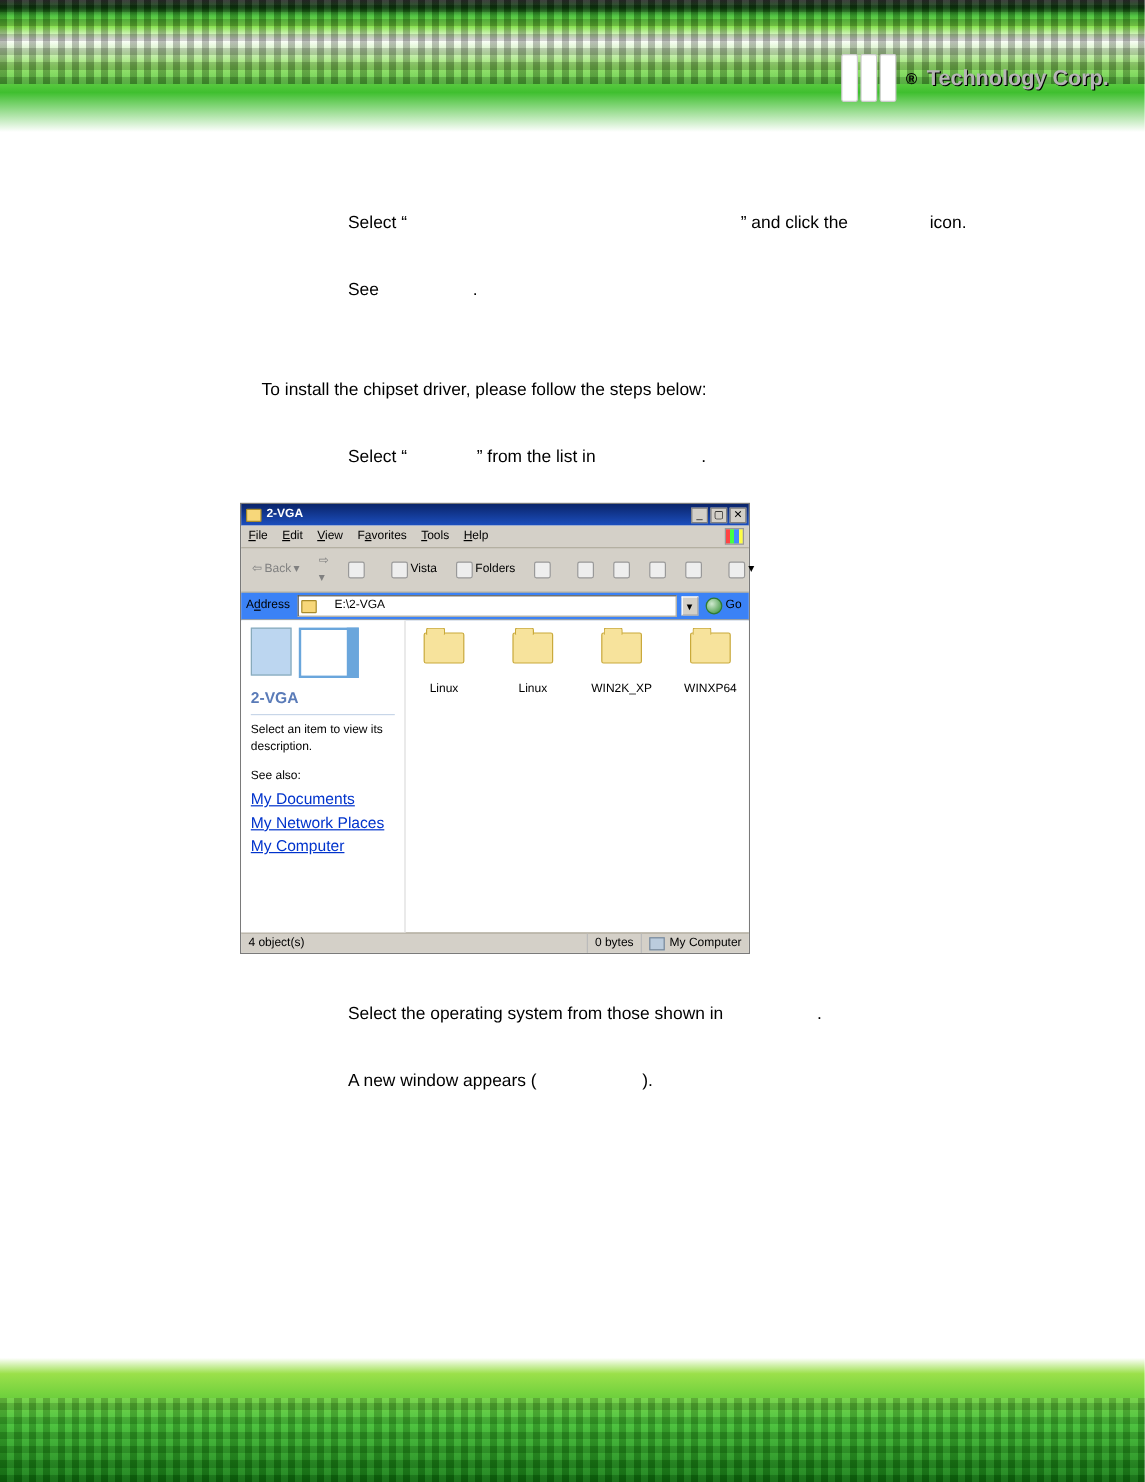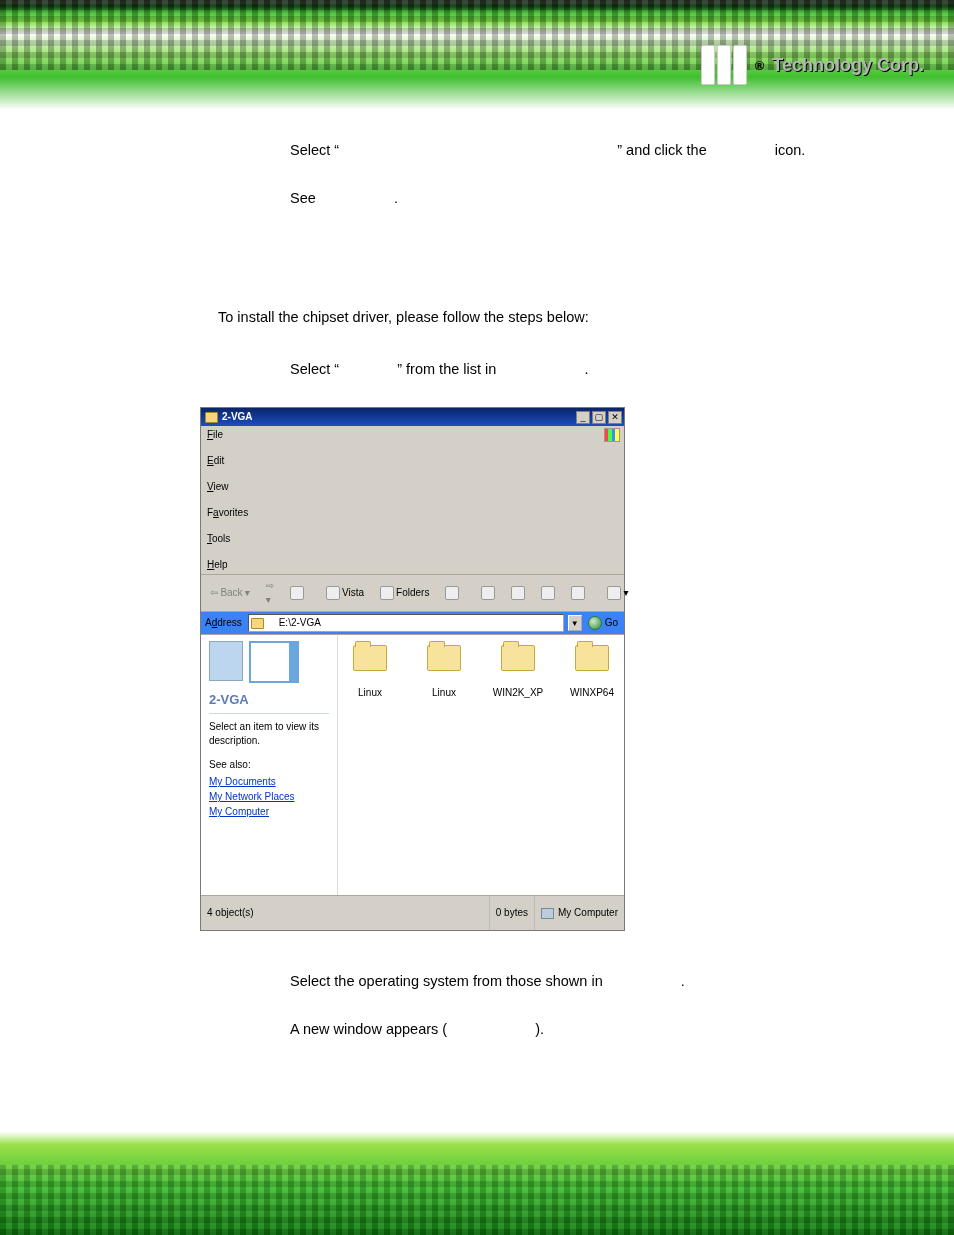--- a/index.html
+++ b/index.html
@@ -55,22 +55,22 @@
 
   
   .content {
     position: absolute;
     top: 120px; left: 0; right: 0; bottom: 110px;
     padding: 20px 60px 0 200px;
     font-size: 14.5px;
     line-height: 1.4;
   }
   .para { margin-bottom: 28px; }
-  .indent1 { padding-left: 90px; }
-  .intro  { padding-left: 18px; margin-bottom: 32px; margin-top: 36px; }
+  .indent1 { padding-left: 90px; margin-top: 36px; }
+  .intro  { padding-left: 18px; margin-bottom: 32px; }
 
   
   .oswin {
     width: 425px;
     margin-left: 0;
     border: 1px solid #7a7a7a;
     background: #fff;
     font-size: 10px;
     margin-bottom: 40px;
   }
@@ -85,21 +85,20 @@
     width: 13px; height: 11px; background: #f7d77a; border:1px solid #a88a2a; border-radius:1px;
   }
   .wbtns { display:flex; gap:2px; }
   .wbtn {
     width:14px; height:13px; background:#d4d0c8; border:1px solid #808080;
     display:flex; align-items:center; justify-content:center; font-size:9px; color:#000;
   }
   .menubar {
     display:flex; gap:12px; padding:2px 6px; background:#d4d0c8; border-bottom:1px solid #aca899;
     position: relative;
-    flex-direction: column;
   }
   .menubar span u { text-decoration: underline; }
   .winflag {
     position:absolute; right:4px; top:2px; width:16px; height:14px;
     background: linear-gradient(90deg,#f44 0 25%, #4f4 25% 50%, #48f 50% 75%, #ff4 75%);
     border:1px solid #999;
   }
   .toolbar {
     display:flex; align-items:center; gap:6px; padding:2px 4px; background:#d4d0c8;
     border-bottom:1px solid #aca899;
@@ -123,34 +122,34 @@
   .tile { width:34px; height:40px; background:#bcd6f0; border:1px solid #8ab; }
   .tile2 {
     width: 50px; height: 42px; position: relative; margin-left: 2px;
     border: 2px solid #6aa6dc; background:#fff;
   }
   .tile2:after { content:""; position:absolute; right:-2px; top:-2px; bottom:-2px; width:10px; background:#6aa6dc; }
   .pname { font-weight:bold; color:#5a7bb8; font-size:13px; margin:8px 0 4px; }
   .hr { height:1px; background:#c8d6e8; margin-bottom:6px; }
   .desc { color:#000; font-size:10px; margin-bottom:10px; }
   .seealso { color:#000; font-size:10px; margin-bottom:2px; }
-  .lnk { color:#0033cc; text-decoration:underline; font-size:10px; display:block; line-height:1.5; }
+  .lnk { color:#0033cc; text-decoration:underline; font-size:13px; display:block; line-height:1.5; }
 
   .rightpane { flex:1; padding:10px 6px; }
   .icons { display:flex; gap:22px; }
   .fcell { display:flex; flex-direction:column; align-items:center; width:52px; gap:15px; }
   .foldericon {
     width:34px; height:26px; background:#f7e39c; border:1px solid #c9a93b; border-radius:2px; position:relative;
   }
   .foldericon:before { content:""; position:absolute; top:-5px; left:1px; width:14px; height:5px; background:#f7e39c; border:1px solid #c9a93b; border-bottom:none; border-radius:2px 2px 0 0; }
   .fcap { font-size:10px; text-align:center; white-space:nowrap; }
 
   .statusbar {
     display:flex; justify-content:space-between; align-items:center; background:#d4d0c8; border-top:1px solid #aca899;
-    font-size:10px; height:35px;
+    font-size:10px; height:17px;
   }
   .statusbar > div { padding:0 6px; border-left:1px solid #bbb; height:100%; display:flex; align-items:center; gap:4px; }
   .statusbar > div:first-child { border-left:none; flex:1; }
   .compico { width:13px; height:11px; background:#bcd; border:1px solid #789; }
 
   
   .footer-band {
     position:absolute; left:0; right:0; bottom:0; height:110px;
     background: linear-gradient(180deg, #fff 0%, #fff 6%, #9be04a 18%, #3fbf2f 55%, #0f7a0f 100%);
   }

